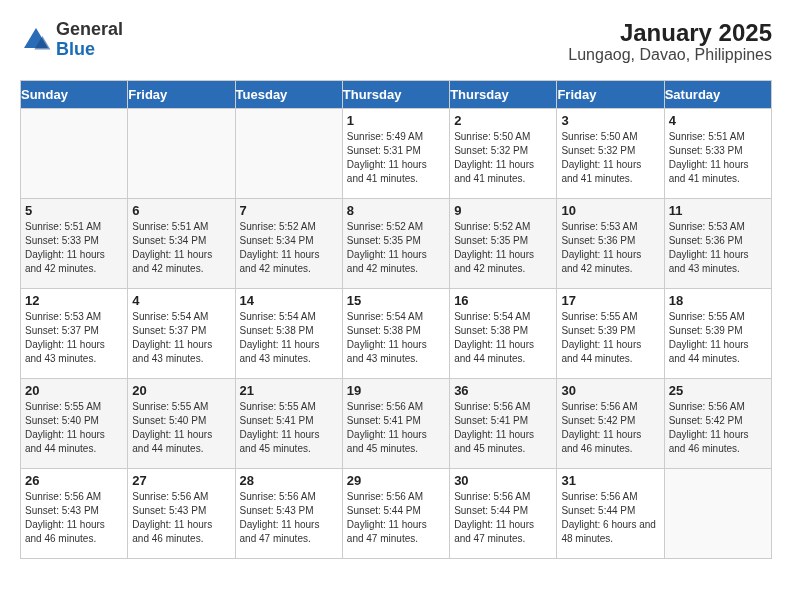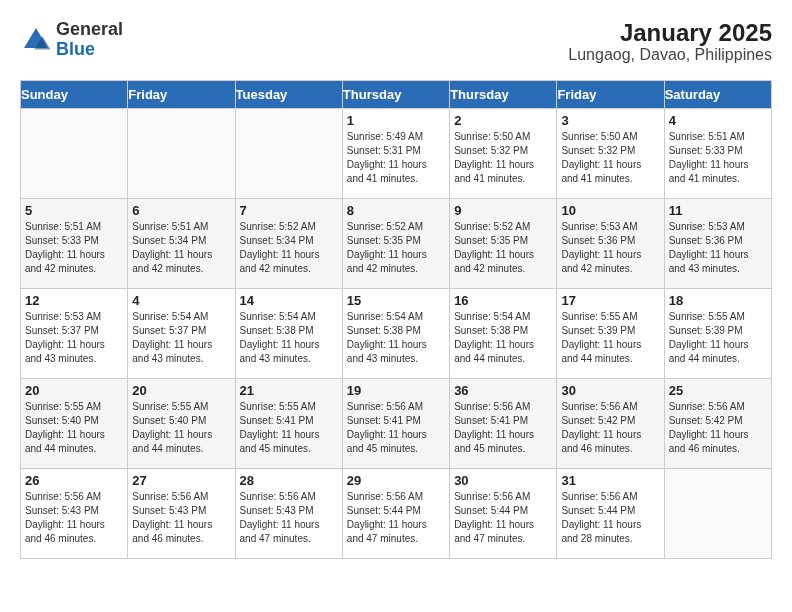--- a/index.html
+++ b/index.html
@@ -378,19 +378,19 @@
             <span>Sunrise: 5:56 AM</span><br>
             <span>Sunset: 5:44 PM</span><br>
             <span>Daylight: 11 hours and 47 minutes.</span>
           </div>
         </td>
         <td>
           <span class="day-num">31</span>
           <div class="day-info">
             <span>Sunrise: 5:56 AM</span><br>
             <span>Sunset: 5:44 PM</span><br>
-            <span>Daylight: 11 hours and 28 minutes.</span>
+            <span>Daylight: 6 hours and 48 minutes.</span>
           </div>
         </td>
         <td class="empty-cell"></td>
       </tr>
     </tbody>
 </table>
 
 </body></html>

